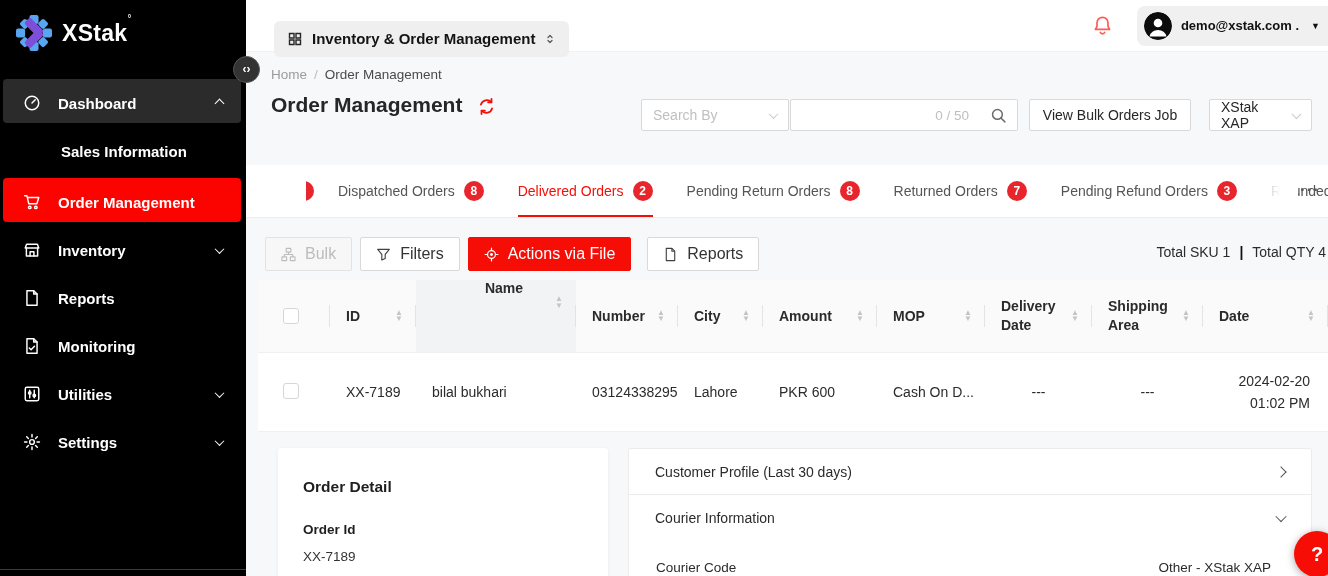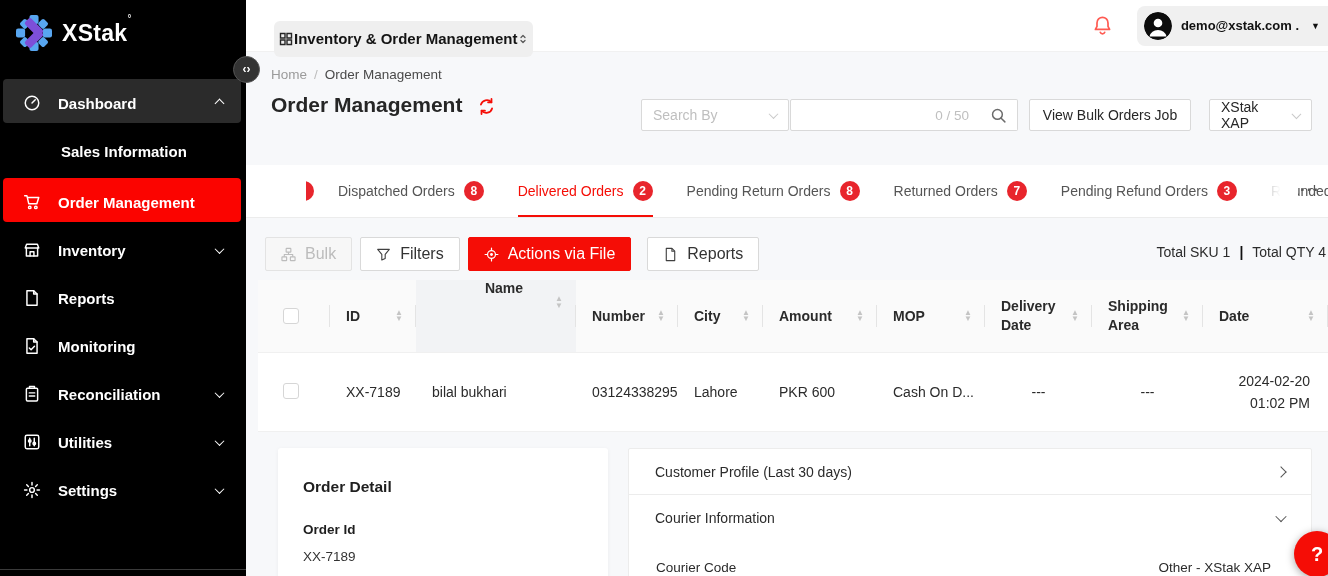--- a/index.html
+++ b/index.html
@@ -27,22 +27,22 @@
   .chev.right { transform:rotate(-45deg); }
   .side-item .chev { margin-left:auto; color:#fff; }
   .side-foot { position:absolute; bottom:6px; left:0; width:246px; border-top:1px solid #3a3a3a; }
   .collapse-btn { position:absolute; left:233px; top:56px; width:27px; height:27px; border-radius:50%;
     background:#333; color:#fff; border:1px solid #555; z-index:6; font-size:12px; line-height:25px;
     text-align:center; cursor:pointer; letter-spacing:0; font-weight:700; }
 
   
   .topbar { position:absolute; left:246px; top:0; width:1082px; height:52px; background:#fff;
     border-bottom:1px solid #f1f1f1; display:flex; align-items:center; z-index:3; }
-  .app-chip { margin-left:28px; height:36px; background:#efefef; border-radius:6px; padding:0 4px;
-    display:flex; align-items:center; font-size:15px; font-weight:700; color:#141414; cursor:pointer;margin-top:26px; }
+  .app-chip { margin-left:28px; height:36px; background:#efefef; border-radius:6px; padding:0 13px;
+    display:flex; align-items:center; gap:9px; font-size:15px; font-weight:700; color:#141414; cursor:pointer;margin-top:26px; }
   .bell-btn { margin-left:auto; margin-right:24px; cursor:pointer; display:flex; }
   .user-chip { height:40px; background:#f0f0f0; border-radius:8px 0 0 8px; padding:0 12px 0 7px;
     display:flex; align-items:center; gap:9px; cursor:pointer; margin-right:-4px; }
   .user-email { font-size:13px; font-weight:700; color:#111; white-space:nowrap; }
   .user-caret { font-size:9px; color:#111; margin-left:3px; }
   .avatar-svg { border-radius:50%; display:block; }
 
   
   .content { position:absolute; left:246px; top:52px; width:1082px; height:524px; background:#f7f8fa; }
   .breadcrumb { position:absolute; left:25px; top:15px; font-size:13.5px; color:#9b9b9b; }
@@ -220,31 +220,20 @@
         <span class="s-icon">
           <svg width="18" height="18" viewBox="0 0 16 16" fill="none" stroke="#fff" stroke-width="1.3" stroke-linecap="round" stroke-linejoin="round">
               <path d="M3.5 1.5h6l3 3v10h-9z"></path>
               <path d="M9.5 1.5v3h3"></path>
               <path d="M5.6 9.8l1.6 1.6 3-3.2"></path>
             </svg>
         </span>
         <span>Monitoring</span>
       </div>
 
-      <div class="side-item">
-        <span class="s-icon">
-          <svg width="18" height="18" viewBox="0 0 16 16" fill="none" stroke="#fff" stroke-width="1.3" stroke-linecap="round" stroke-linejoin="round">
-              <rect x="3" y="2.8" width="10" height="11.4" rx="1"></rect>
-              <path d="M5.8 2.8V1.4h4.4v1.4"></path>
-              <path d="M5.6 7h4.8M5.6 9.8h4.8"></path>
-            </svg>
-        </span>
-        <span>Reconciliation</span>
-        <span class="chev down"></span>
-      </div>
 
       <div class="side-item">
         <span class="s-icon">
           <svg width="18" height="18" viewBox="0 0 16 16" fill="none" stroke="#fff" stroke-width="1.3" stroke-linecap="round">
               <rect x="2" y="2" width="12" height="12" rx="1.5"></rect>
               <path d="M6 4.6v6.8M10 4.6v6.8"></path>
               <circle cx="6" cy="7" r="1.1"></circle>
               <circle cx="10" cy="9.3" r="1.1"></circle>
             </svg>
         </span>

